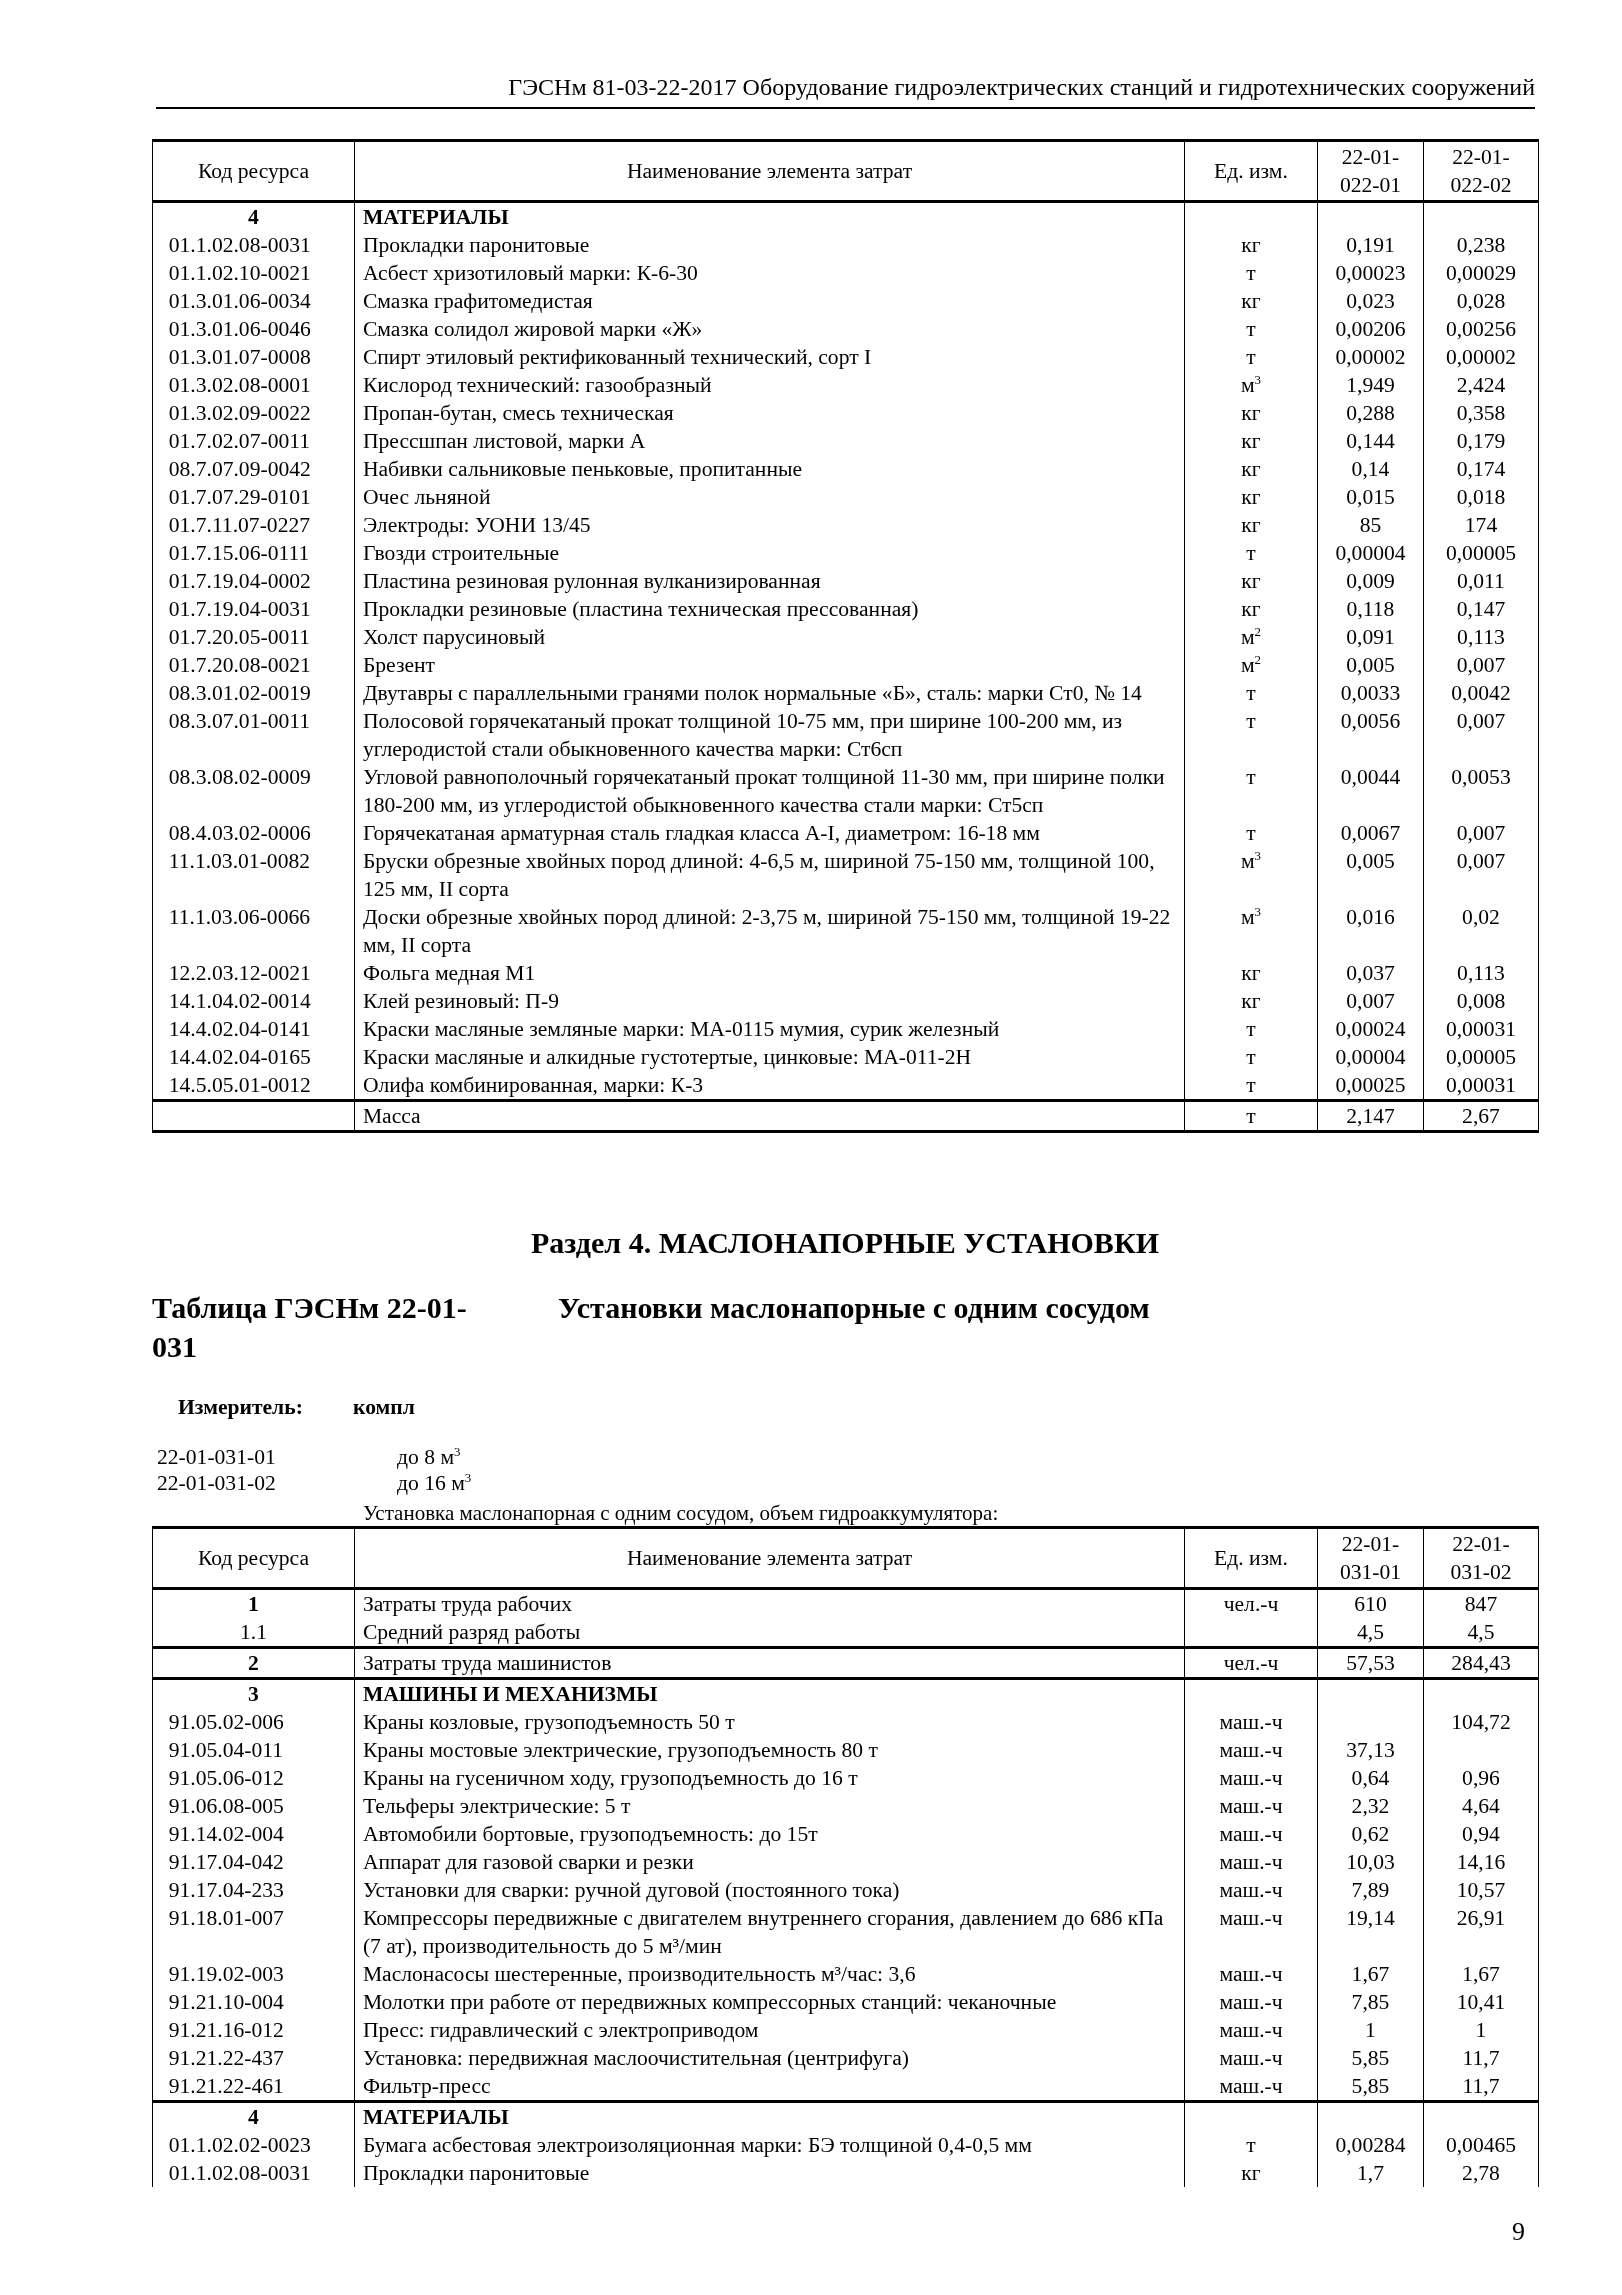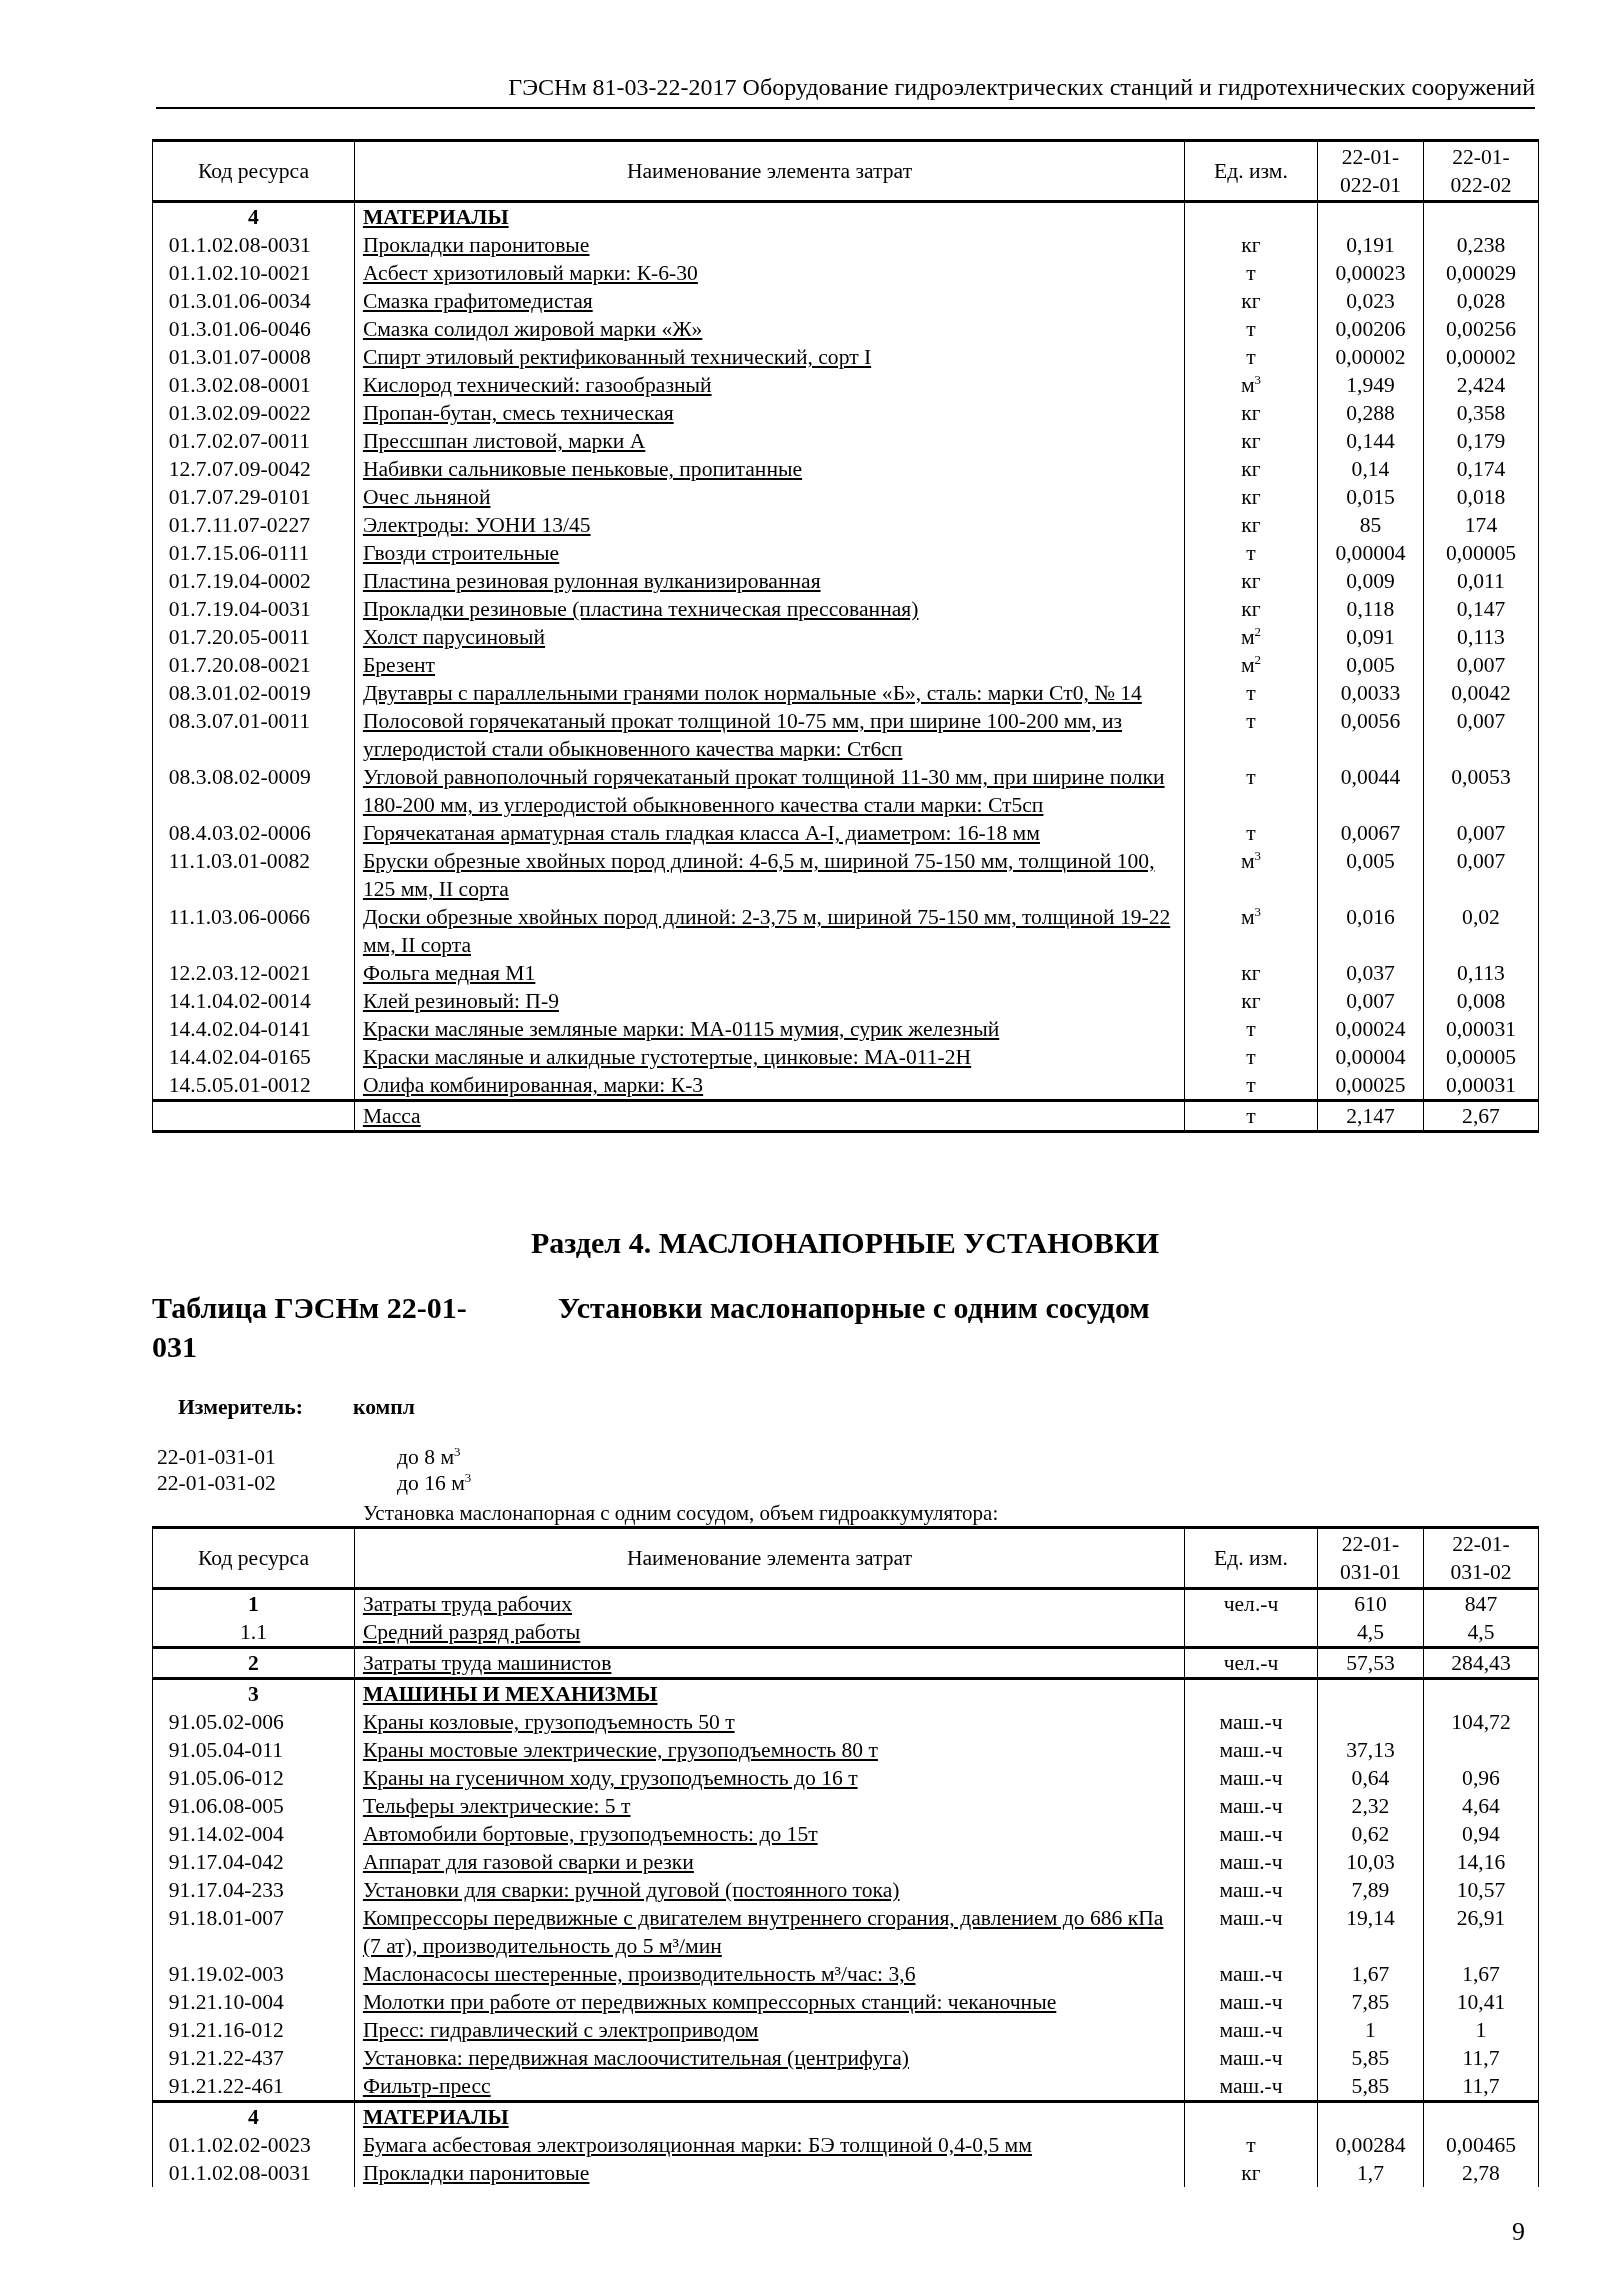--- a/index.html
+++ b/index.html
@@ -29,21 +29,21 @@
     border: 1.3px solid #000; border-top: 3.3px solid #000; border-bottom: 3.3px solid #000;
     padding: 0 2.6px; line-height: 28px;
   }
   table.norm th.h-code, table.norm th.h-name, table.norm th.h-unit { height: 58px; }
   table.norm td {
     border-left: 1.3px solid #000; border-right: 1.3px solid #000;
     padding: 0 3.9px; vertical-align: top;
   }
   td.code { text-align: left; padding-left: 15.7px !important; white-space: nowrap; }
   td.code.center { text-align: center; padding-left: 3.9px !important; }
-  td.name { text-align: left; padding-left: 7.9px !important; text-decoration: underline; }
+  td.name { text-align: left; padding-left: 7.9px !important; }
   td.unit, td.v1, td.v2 { text-align: center; white-space: nowrap; }
   tr.group td.code, tr.group td.name { font-weight: bold; }
   tr.group td.code { text-align: center; padding-left: 3.9px !important; }
   tr.sep-top td { border-top: 3.3px solid #000; }
   tr.last td { border-bottom: 3.3px solid #000; margin-top: 16px; }
   sup { font-size: 60%; line-height: 0; vertical-align: super; }
 
   .section-title {
     position: absolute; left: 152px; width: 1386px; top: 1224px;
     text-align: center; font-weight: bold; font-size: 30px; line-height: 37px;
@@ -141,21 +141,21 @@
         <td class="v2"><span>0,358</span></td>
       </tr>
       <tr>
         <td class="code"><span>01.7.02.07-0011</span></td>
         <td class="name"><span>Прессшпан листовой, марки А</span></td>
         <td class="unit"><span>кг</span></td>
         <td class="v1"><span>0,144</span></td>
         <td class="v2"><span>0,179</span></td>
       </tr>
       <tr>
-        <td class="code"><span>12.7.07.09-0042</span></td>
+        <td class="code"><span>08.7.07.09-0042</span></td>
         <td class="name"><span>Набивки сальниковые пеньковые, пропитанные</span></td>
         <td class="unit"><span>кг</span></td>
         <td class="v1"><span>0,14</span></td>
         <td class="v2"><span>0,174</span></td>
       </tr>
       <tr>
         <td class="code"><span>01.7.07.29-0101</span></td>
         <td class="name"><span>Очес льняной</span></td>
         <td class="unit"><span>кг</span></td>
         <td class="v1"><span>0,015</span></td>

